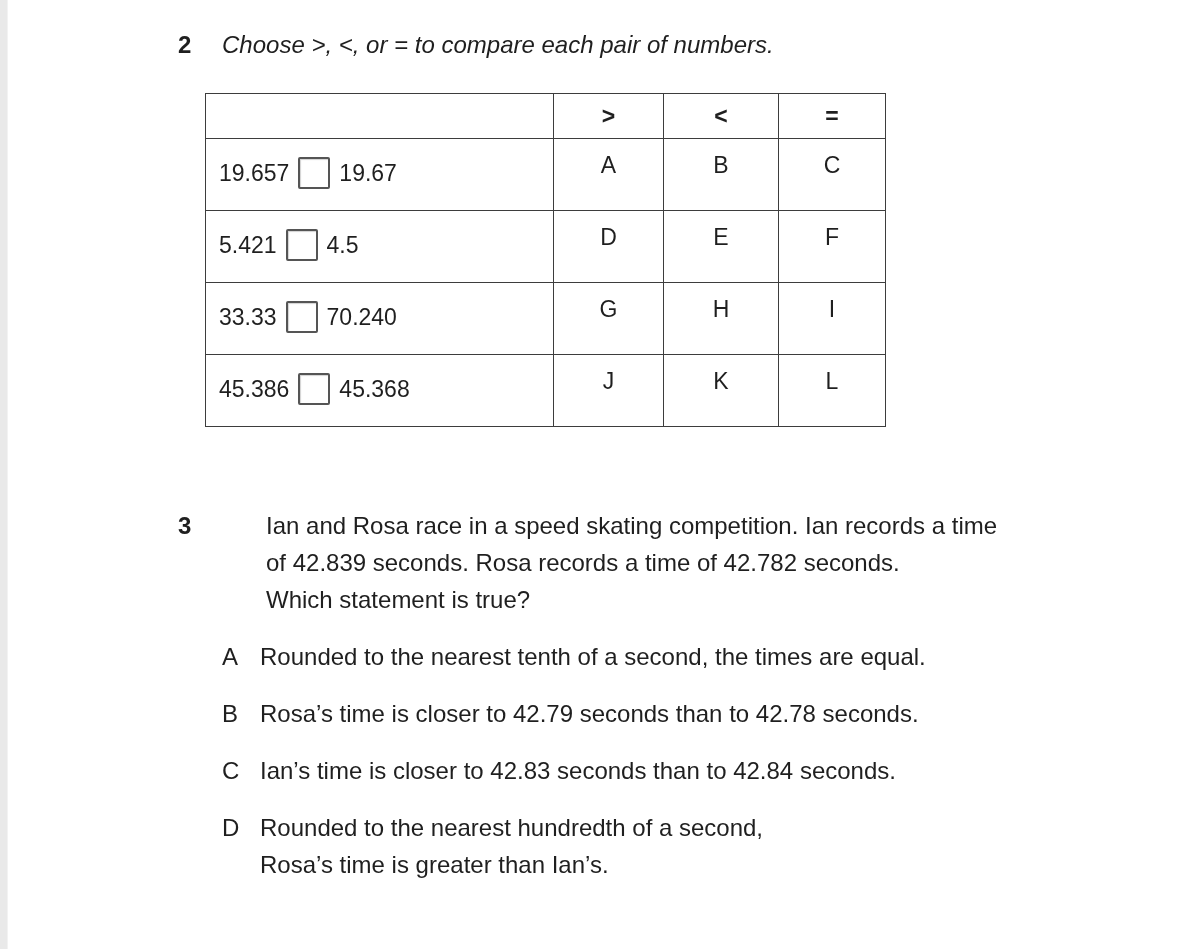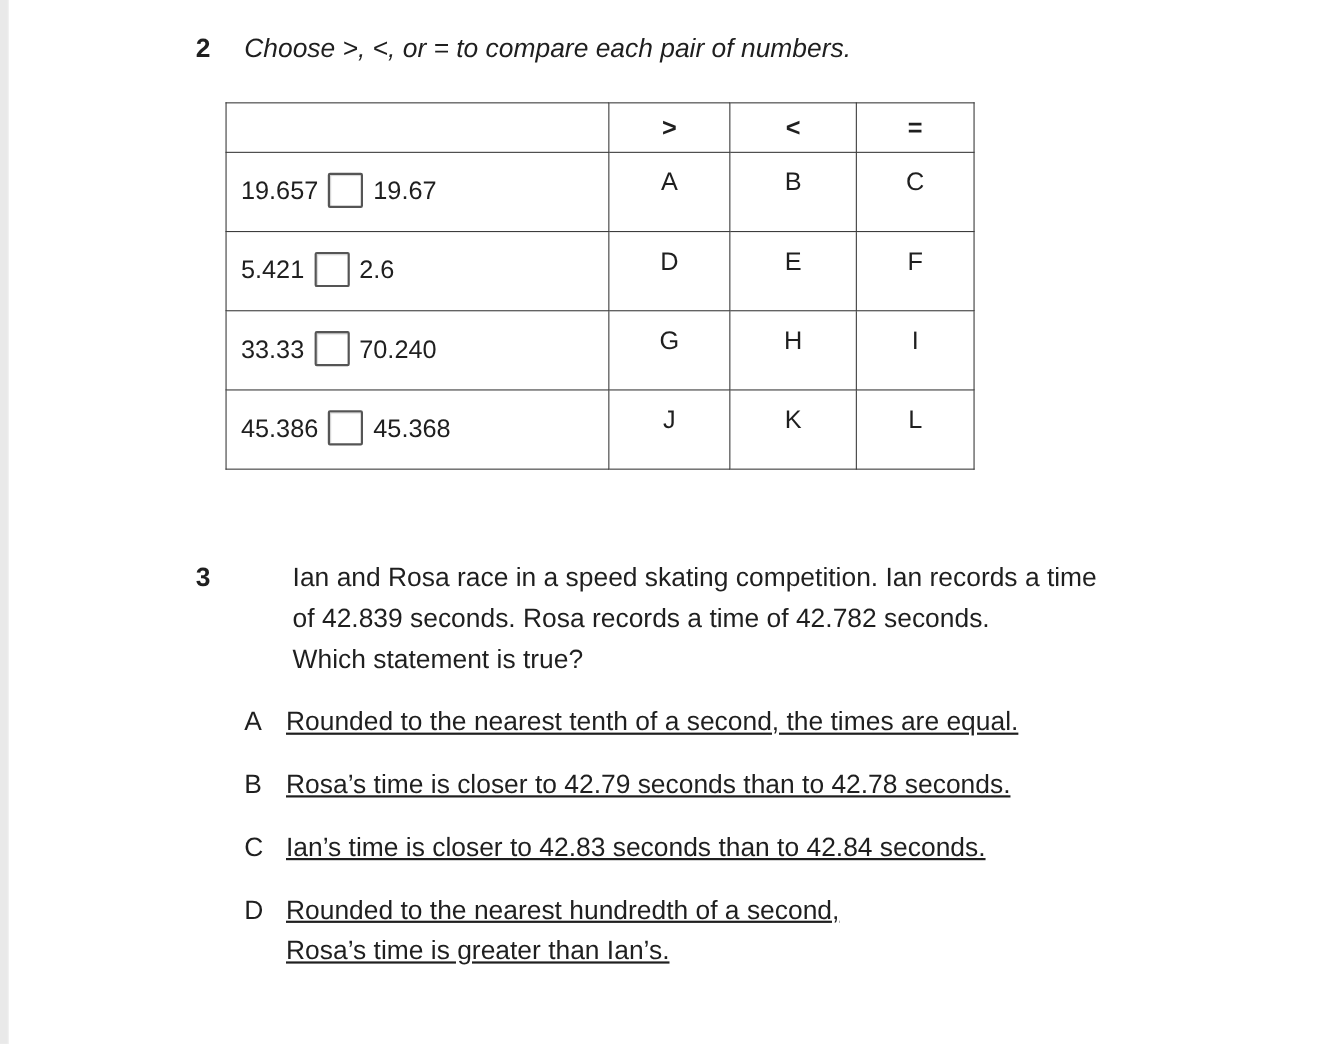--- a/index.html
+++ b/index.html
@@ -100,21 +100,20 @@
     font-size: 24px;
     line-height: 37px;
   }
   .choice-letter {
     flex: 0 0 38px;
     width: 38px;
   }
   .choice-text {
     flex: 1;
     white-space: pre-line;
-    text-decoration: underline;
   }
 </style>
 </head>
 <body>
 
 <div class="edge-strip"></div>
 
 <div class="content">
 
   <div class="question">
@@ -132,21 +131,21 @@
         </tr>
 
         <tr class="data-row">
           <td class="pair-cell"><span>19.657</span><span class="answer-box"></span><span>19.67</span></td>
           <td class="letter-cell">A</td>
           <td class="letter-cell">B</td>
           <td class="letter-cell">C</td>
         </tr>
 
         <tr class="data-row">
-          <td class="pair-cell"><span>5.421</span><span class="answer-box"></span><span>2.6</span></td>
+          <td class="pair-cell"><span>5.421</span><span class="answer-box"></span><span>4.5</span></td>
           <td class="letter-cell">D</td>
           <td class="letter-cell">E</td>
           <td class="letter-cell">F</td>
         </tr>
 
         <tr class="data-row">
           <td class="pair-cell"><span>33.33</span><span class="answer-box"></span><span>70.240</span></td>
           <td class="letter-cell">G</td>
           <td class="letter-cell">H</td>
           <td class="letter-cell">I</td>

